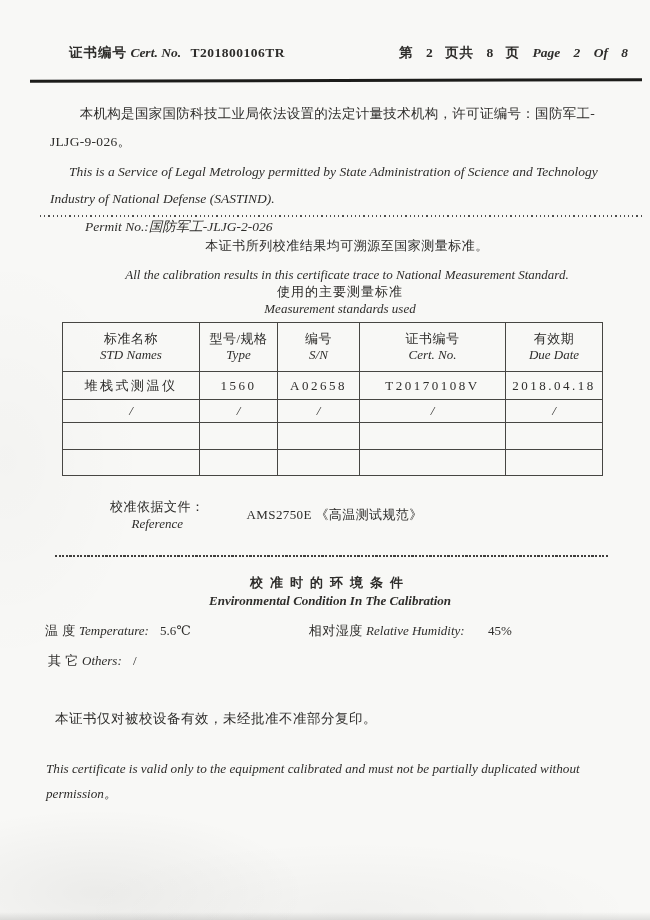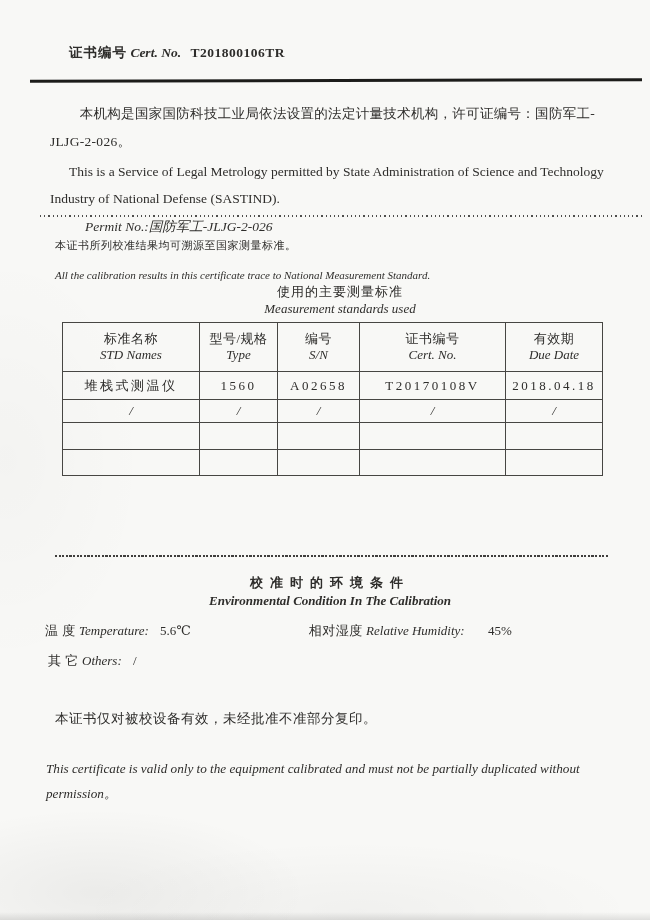--- a/index.html
+++ b/index.html
@@ -24,27 +24,27 @@
   .hdr .en{font-style:italic;}
   .hdr .certno{letter-spacing:0.5px;margin-left:6px;}
   .hdr-right span{margin-left:9px;}
   .hdr-right span:first-child{margin-left:0;}
   .rule-thick{
     position:absolute;top:79px;left:30px;width:612px;height:3px;
     background:#1c1c1a;transform:rotate(-0.15deg);
   }
   .intro{position:absolute;top:100px;left:50px;right:24px;font-size:13.5px;}
   .intro .cn{margin:0;text-indent:2.2em;line-height:28px;letter-spacing:0.3px;}
-  .intro .en{margin:2px 0 0 0;text-indent:1.4em;line-height:27px;}
+  .intro .en{margin:2px 0 0 0;font-style:italic;text-indent:1.4em;line-height:27px;}
   .intro .permit{margin:1px 0 0 0;font-style:italic;text-indent:2.6em;line-height:27px;}
   .rule-dotted{
     position:absolute;top:215px;left:40px;width:602px;height:2px;
     background:repeating-linear-gradient(90deg,#4e4e4c 0 1.2px,transparent 1.2px 4.2px);
   }
-  .trace{position:absolute;top:232px;left:55px;right:24px;font-size:11px;}
+  .trace{position:absolute;top:232px;left:68px;right:24px;font-size:13px;text-align:center;}
   .trace .cn{margin:0;line-height:27px;letter-spacing:0.5px;}
   .trace .en{margin:3px 0 0 0;font-style:italic;line-height:26px;}
   .std-title{position:absolute;top:283px;left:0;width:680px;text-align:center;font-size:13px;}
   .std-title .cn{margin:0;letter-spacing:1px;line-height:17px;}
   .std-title .en{margin:0;font-style:italic;line-height:17px;}
   table.std{
     position:absolute;top:322px;left:62px;
     border-collapse:collapse;table-layout:fixed;
     font-size:13px;text-align:center;
   }
@@ -88,26 +88,34 @@
 <body>
 
 <div class="page">
 
   <div class="hdr">
     <div class="hdr-left">
       <span class="cn">证书编号</span>
       <span class="en">Cert. No.</span>
       <span class="certno">T201800106TR</span>
     </div>
+    <div class="hdr-right">
+      <span class="cn">第</span>
+      <span>2</span>
+      <span class="cn">页共</span>
+      <span>8</span>
+      <span class="cn">页</span>
+      <span class="en sp">Page 2 Of 8</span>
+    </div>
   </div>
 
   <div class="rule-thick"></div>
 
   <div class="intro">
-    <p class="cn">本机构是国家国防科技工业局依法设置的法定计量技术机构，许可证编号：国防军工-JLJG-2-026。</p>
+    <p class="cn">本机构是国家国防科技工业局依法设置的法定计量技术机构，许可证编号：国防军工-JLJG-9-026。</p>
     <p class="en">This is a Service of Legal Metrology permitted by State Administration of Science and Technology Industry of National Defense (SASTIND).</p>
     <p class="permit">Permit No.:国防军工-JLJG-2-026</p>
   </div>
 
   <div class="rule-dotted"></div>
 
   <div class="trace">
     <p class="cn">本证书所列校准结果均可溯源至国家测量标准。</p>
     <p class="en">All the calibration results in this certificate trace to National Measurement Standard.</p>
   </div>
@@ -172,20 +180,27 @@
     <tr class="r4">
       <td></td>
       <td></td>
       <td></td>
       <td></td>
       <td></td>
     </tr>
   </tbody>
     </table>
 
+  <div class="ref">
+    <div class="lbl">
+      <span class="cn">校准依据文件：</span>
+      <span class="en">Reference</span>
+    </div>
+    <div class="val">AMS2750E 《高温测试规范》</div>
+  </div>
 
   <div class="rule-fine"></div>
 
   <div class="env-title">
     <p class="cn">校准时的环境条件</p>
     <p class="en">Environmental Condition In The Calibration</p>
   </div>
 
   <div class="env-row1">
     <span class="temp">

